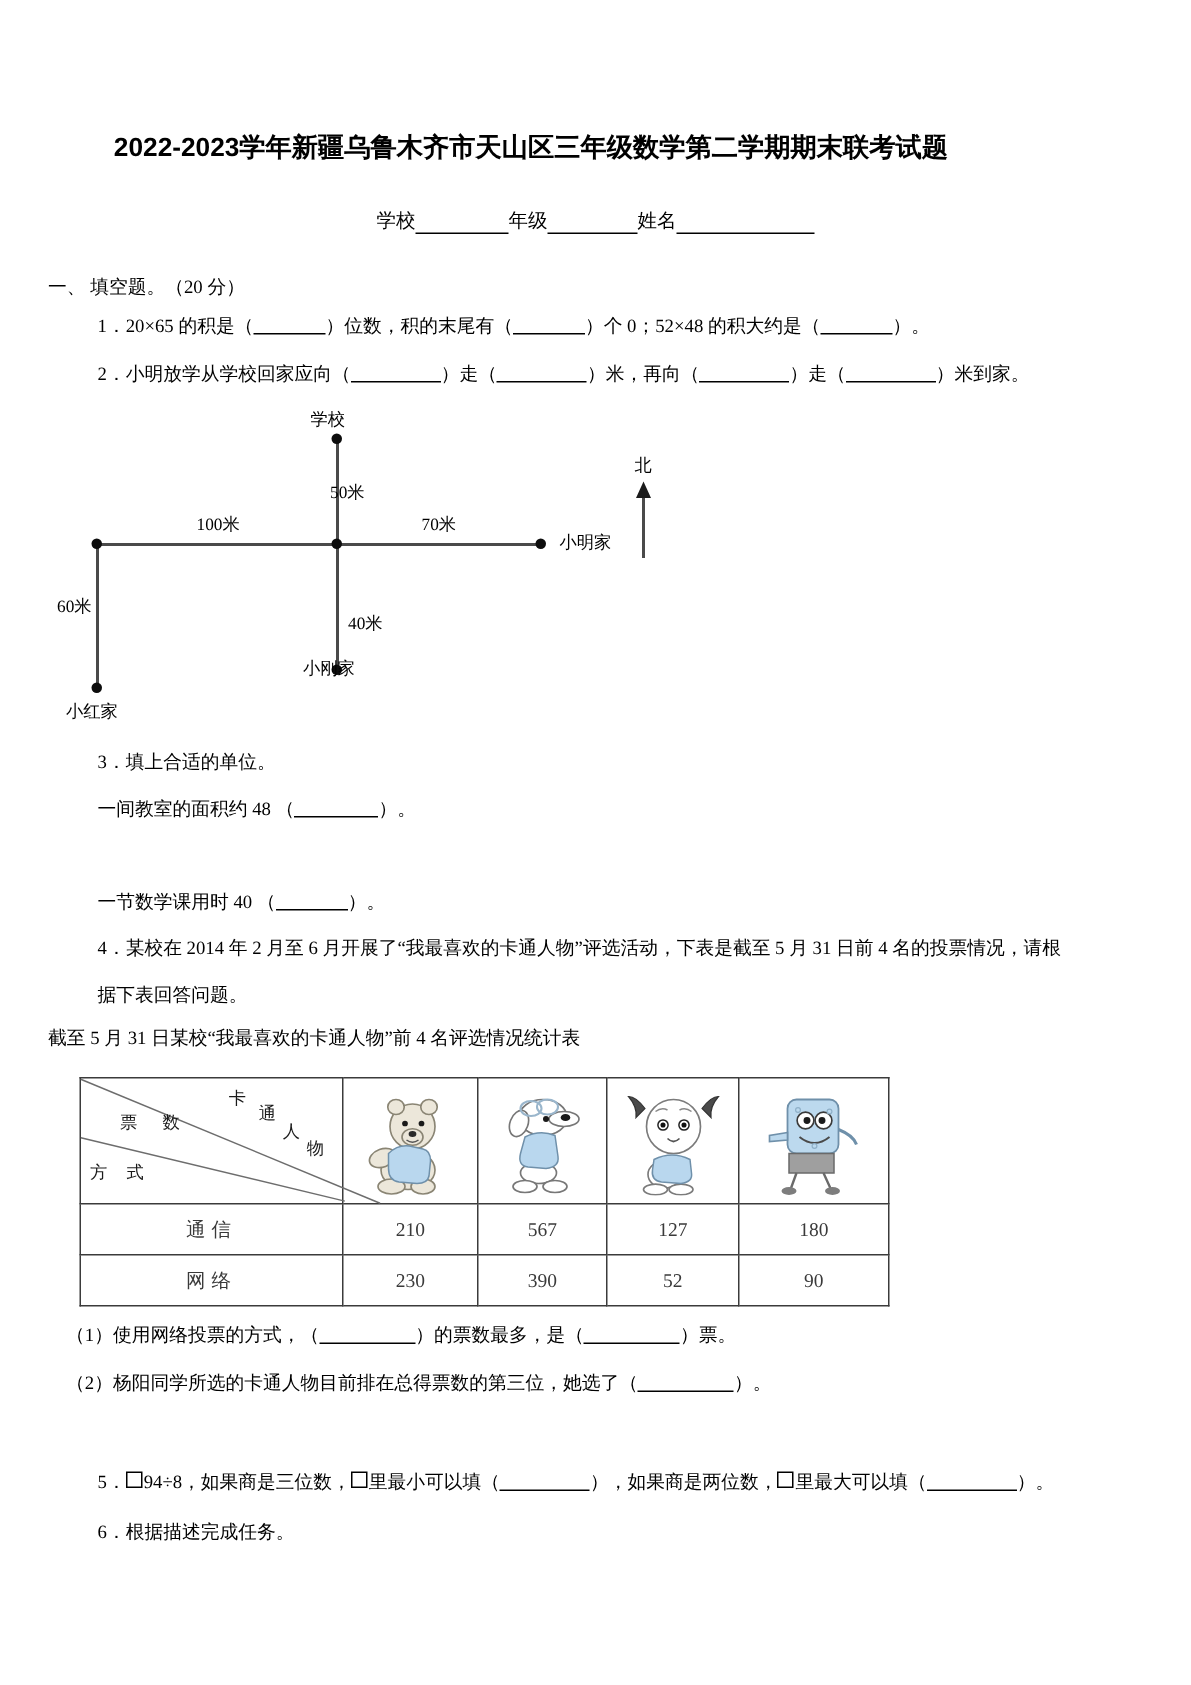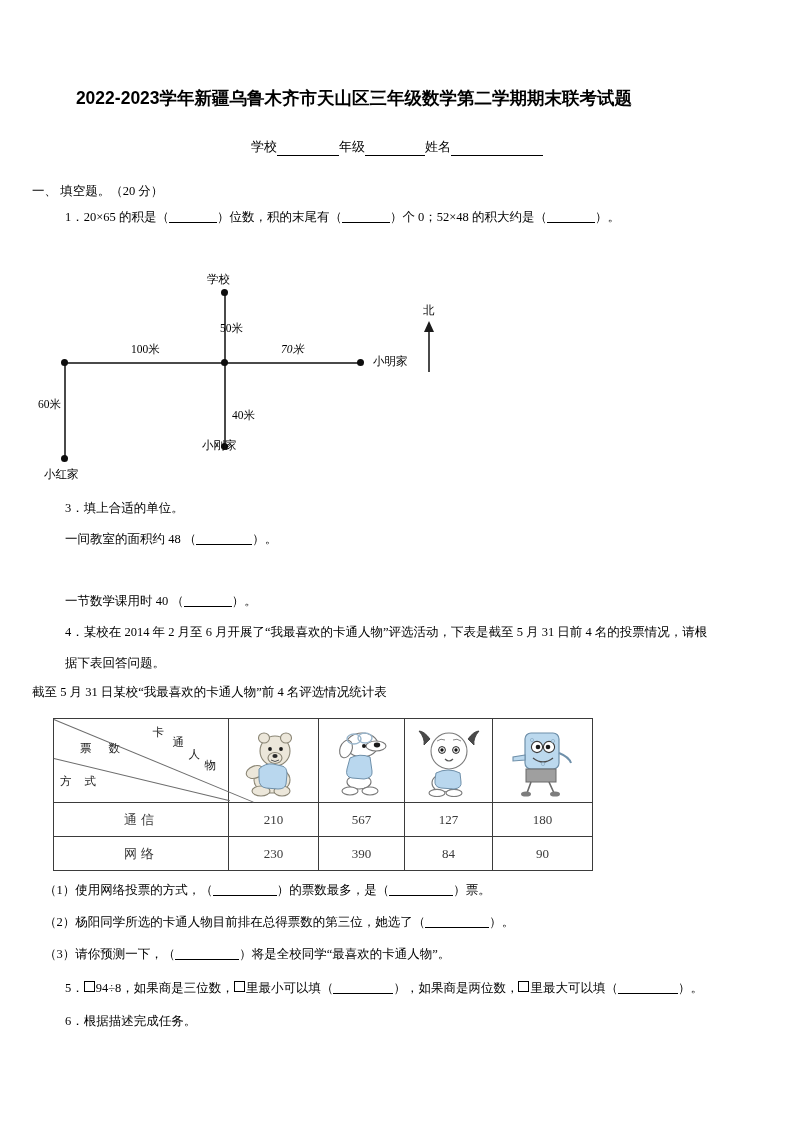--- a/index.html
+++ b/index.html
@@ -155,20 +155,23 @@
       <span class="blank-ul w92"></span>
     </span>
   </div>
 
   <div class="sec-head" style="top:183px;">一、 填空题。（20 分）</div>
 
   <div class="qline" style="top:209px;">
     <span>1．20×65 的积是（</span><span class="fill f48"></span><span>）位数，积的末尾有（</span><span class="fill f48"></span><span>）个 0；52×48 的积大约是（</span><span class="fill f48"></span><span>）。</span>
   </div>
 
+  <div class="qline" style="top:241px;">
+    <span>2．小明放学从学校回家应向（</span><span class="fill f60"></span><span>）走（</span><span class="fill f60"></span><span>）米，再向（</span><span class="fill f60"></span><span>）走（</span><span class="fill f60"></span><span>）米到家。</span>
+  </div>
 
   <div class="map">
 
     <div class="seg" style="left:65px; top:92px; width:295px; height:2px;"></div>
 
     <div class="seg" style="left:224px; top:22px; width:2px; height:72px;"></div>
 
     <div class="seg" style="left:224px; top:93px; width:2px; height:83px;"></div>
 
     <div class="seg" style="left:64px; top:93px; width:2px; height:95px;"></div>
@@ -180,21 +183,21 @@
     <div class="dot" style="left:221px; top:173px;"></div>
     <div class="dot" style="left:61px;  top:185px;"></div>
 
     <div class="lbl" style="left:207px; top:2px;">学校</div>
     <div class="lbl" style="left:373px; top:84px;">小明家</div>
     <div class="lbl" style="left:202px; top:168px;">小刚家</div>
     <div class="lbl" style="left:44px;  top:197px;">小红家</div>
 
     <div class="lbl" style="left:196px; top:51px;margin-left:24px;">50米</div>
     <div class="lbl" style="left:131px; top:72px;">100米</div>
-    <div class="lbl" style="left:281px; top:72px;font-style:italic;">70米</div>
+    <div class="lbl" style="left:281px; top:72px;">70米</div>
     <div class="lbl" style="left:232px; top:124px;margin-top:14px;">40米</div>
     <div class="lbl" style="left:38px;  top:127px;">60米</div>
 
     <div class="lbl" style="left:423px; top:33px;">北</div>
     <div class="north-stem" style="left:428px; top:61px; width:2px; height:41px;"></div>
     <div class="north-head" style="left:424px; top:51px;"></div>
   </div>
 
   <div class="qline" style="top:500px;">3．填上合适的单位。</div>
   <div class="qline" style="top:531px;">
@@ -316,35 +319,32 @@
         <td class="num-cell">210</td>
         <td class="num-cell">567</td>
         <td class="num-cell">127</td>
         <td class="num-cell">180</td>
       </tr>
 
       <tr>
         <td class="num-cell row-label">网络</td>
         <td class="num-cell">230</td>
         <td class="num-cell">390</td>
-        <td class="num-cell">84</td>
+        <td class="num-cell">52</td>
         <td class="num-cell">90</td>
       </tr>
     </tbody>
   </table>
 
   <div class="subq" style="top:882px;">
     <span>（1）使用网络投票的方式，（</span><span class="fill f64"></span><span>）的票数最多，是（</span><span class="fill f64"></span><span>）票。</span>
   </div>
   <div class="subq" style="top:914px;">
     <span>（2）杨阳同学所选的卡通人物目前排在总得票数的第三位，她选了（</span><span class="fill f64"></span><span>）。</span>
   </div>
-  <div class="subq" style="top:946px;">
-    <span>（3）请你预测一下，（</span><span class="fill f64"></span><span>）将是全校同学“最喜欢的卡通人物”。</span>
-  </div>
 
   <div class="qline" style="top:980px;">
     <span>5．</span><span class="boxglyph"></span><span>94÷8，如果商是三位数，</span><span class="boxglyph"></span><span>里最小可以填（</span><span class="fill f60"></span><span>），如果商是两位数，</span><span class="boxglyph"></span><span>里最大可以填（</span><span class="fill f60"></span><span>）。</span>
   </div>
 
   <div class="qline" style="top:1013px;">6．根据描述完成任务。</div>
 
 </div>
 
 </body></html>

